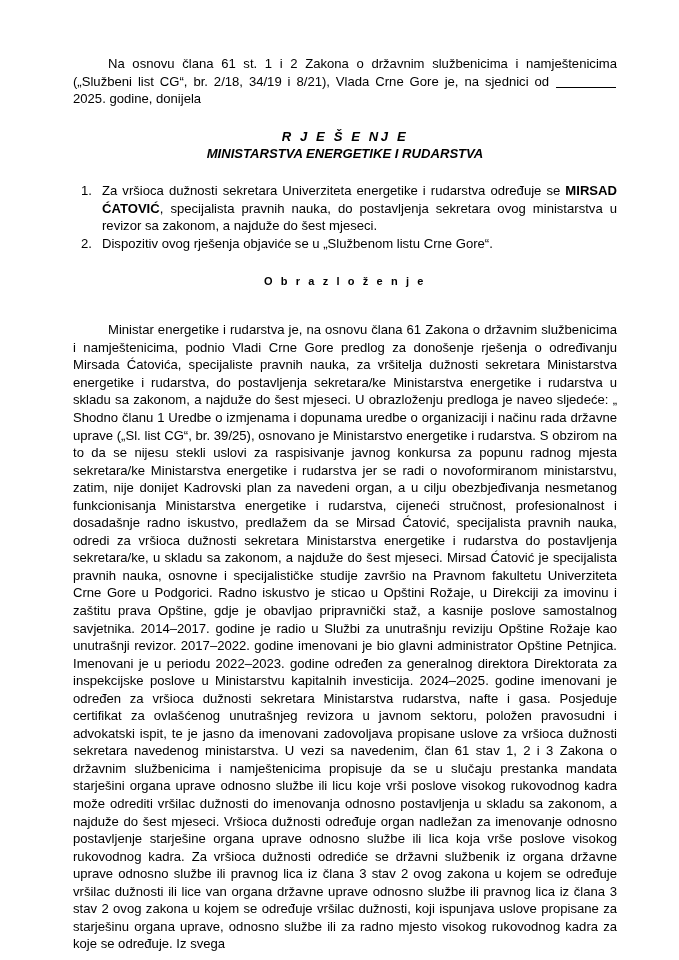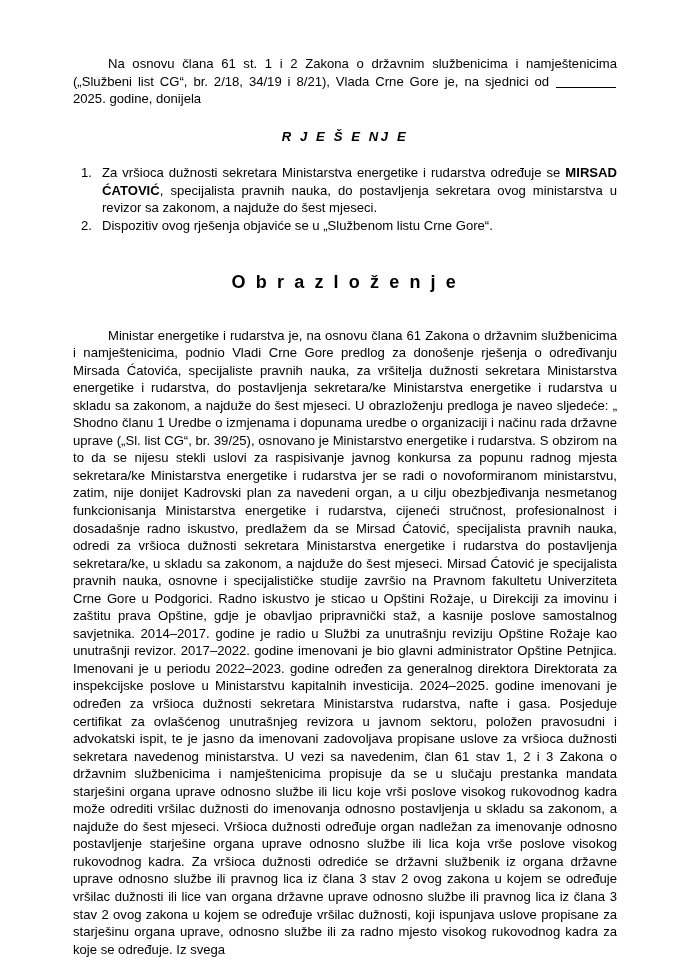--- a/index.html
+++ b/index.html
@@ -90,44 +90,45 @@
     font-size: 13.1px;
     text-align: left;
     width: 18px;
   }
   .decisions strong { font-weight: bold; }
 
   
   .explanation-heading {
     text-align: center;
     font-weight: bold;
-    font-size: 18px;
+    font-size: 11px;
     letter-spacing: 2.6px;
-    margin-top: 37px;
+    margin-top: 23px;
   }
 
   
   .explanation-body {
     margin-top: 34px;
     text-indent: 35px;
   }
 </style>
 </head>
 <body>
 
 <div class="page">
 
   <p class="doc-text preamble"><span>Na osnovu člana 61 st. 1 i 2 Zakona o državnim službenicima i namještenicima („Službeni list CG“, br. 2/18, 34/19 i 8/21), Vlada Crne Gore je, na sjednici od </span><span class="blank-line"></span><span> 2025. godine, donijela</span></p>
 
   <div class="title-block">
     <span class="title-main">R J E Š E NJ E</span>
+    <span class="title-sub">MINISTARSTVA ENERGETIKE I RUDARSTVA</span>
   </div>
 
   <ol class="decisions">
-    <li><span>Za vršioca dužnosti sekretara Ministarstva energetike i rudarstva određuje se </span><strong>MIRSAD ĆATOVIĆ</strong><span>, specijalista pravnih nauka, do postavljenja sekretara ovog ministarstva u revizor sa zakonom, a najduže do šest mjeseci.</span></li>
+    <li><span>Za vršioca dužnosti sekretara Univerziteta energetike i rudarstva određuje se </span><strong>MIRSAD ĆATOVIĆ</strong><span>, specijalista pravnih nauka, do postavljenja sekretara ovog ministarstva u revizor sa zakonom, a najduže do šest mjeseci.</span></li>
     <li><span>Dispozitiv ovog rješenja objaviće se u „Službenom listu Crne Gore“.</span></li>
   </ol>
 
   <div class="explanation-heading">O b r a z l o ž e n j e</div>
 
   <p class="doc-text explanation-body">Ministar energetike i rudarstva je, na osnovu člana 61 Zakona o državnim službenicima i namještenicima, podnio Vladi Crne Gore predlog za donošenje rješenja o određivanju Mirsada Ćatovića, specijaliste pravnih nauka, za vršitelja dužnosti sekretara Ministarstva energetike i rudarstva, do postavljenja sekretara/ke Ministarstva energetike i rudarstva u skladu sa zakonom, a najduže do šest mjeseci. U obrazloženju predloga je naveo sljedeće: „ Shodno članu 1 Uredbe o izmjenama i dopunama uredbe o organizaciji i načinu rada državne uprave („Sl. list CG“, br. 39/25), osnovano je Ministarstvo energetike i rudarstva. S obzirom na to da se nijesu stekli uslovi za raspisivanje javnog konkursa za popunu radnog mjesta sekretara/ke Ministarstva energetike i rudarstva jer se radi o novoformiranom ministarstvu, zatim, nije donijet Kadrovski plan za navedeni organ, a u cilju obezbjeđivanja nesmetanog funkcionisanja Ministarstva energetike i rudarstva, cijeneći stručnost, profesionalnost i dosadašnje radno iskustvo, predlažem da se Mirsad Ćatović, specijalista pravnih nauka, odredi za vršioca dužnosti sekretara Ministarstva energetike i rudarstva do postavljenja sekretara/ke, u skladu sa zakonom, a najduže do šest mjeseci. Mirsad Ćatović je specijalista pravnih nauka, osnovne i specijalističke studije završio na Pravnom fakultetu Univerziteta Crne Gore u Podgorici. Radno iskustvo je sticao u Opštini Rožaje, u Direkciji za imovinu i zaštitu prava Opštine, gdje je obavljao pripravnički staž, a kasnije poslove samostalnog savjetnika. 2014–2017. godine je radio u Službi za unutrašnju reviziju Opštine Rožaje kao unutrašnji revizor. 2017–2022. godine imenovani je bio glavni administrator Opštine Petnjica. Imenovani je u periodu 2022–2023. godine određen za generalnog direktora Direktorata za inspekcijske poslove u Ministarstvu kapitalnih investicija. 2024–2025. godine imenovani je određen za vršioca dužnosti sekretara Ministarstva rudarstva, nafte i gasa. Posjeduje certifikat za ovlašćenog unutrašnjeg revizora u javnom sektoru, položen pravosudni i advokatski ispit, te je jasno da imenovani zadovoljava propisane uslove za vršioca dužnosti sekretara navedenog ministarstva. U vezi sa navedenim, član 61 stav 1, 2 i 3 Zakona o državnim službenicima i namještenicima propisuje da se u slučaju prestanka mandata starješini organa uprave odnosno službe ili licu koje vrši poslove visokog rukovodnog kadra može odrediti vršilac dužnosti do imenovanja odnosno postavljenja u skladu sa zakonom, a najduže do šest mjeseci. Vršioca dužnosti određuje organ nadležan za imenovanje odnosno postavljenje starješine organa uprave odnosno službe ili lica koja vrše poslove visokog rukovodnog kadra. Za vršioca dužnosti odrediće se državni službenik iz organa državne uprave odnosno službe ili pravnog lica iz člana 3 stav 2 ovog zakona u kojem se određuje vršilac dužnosti ili lice van organa državne uprave odnosno službe ili pravnog lica iz člana 3 stav 2 ovog zakona u kojem se određuje vršilac dužnosti, koji ispunjava uslove propisane za starješinu organa uprave, odnosno službe ili za radno mjesto visokog rukovodnog kadra za koje se određuje. Iz svega</p>
 
 </div>
 
 </body></html>

